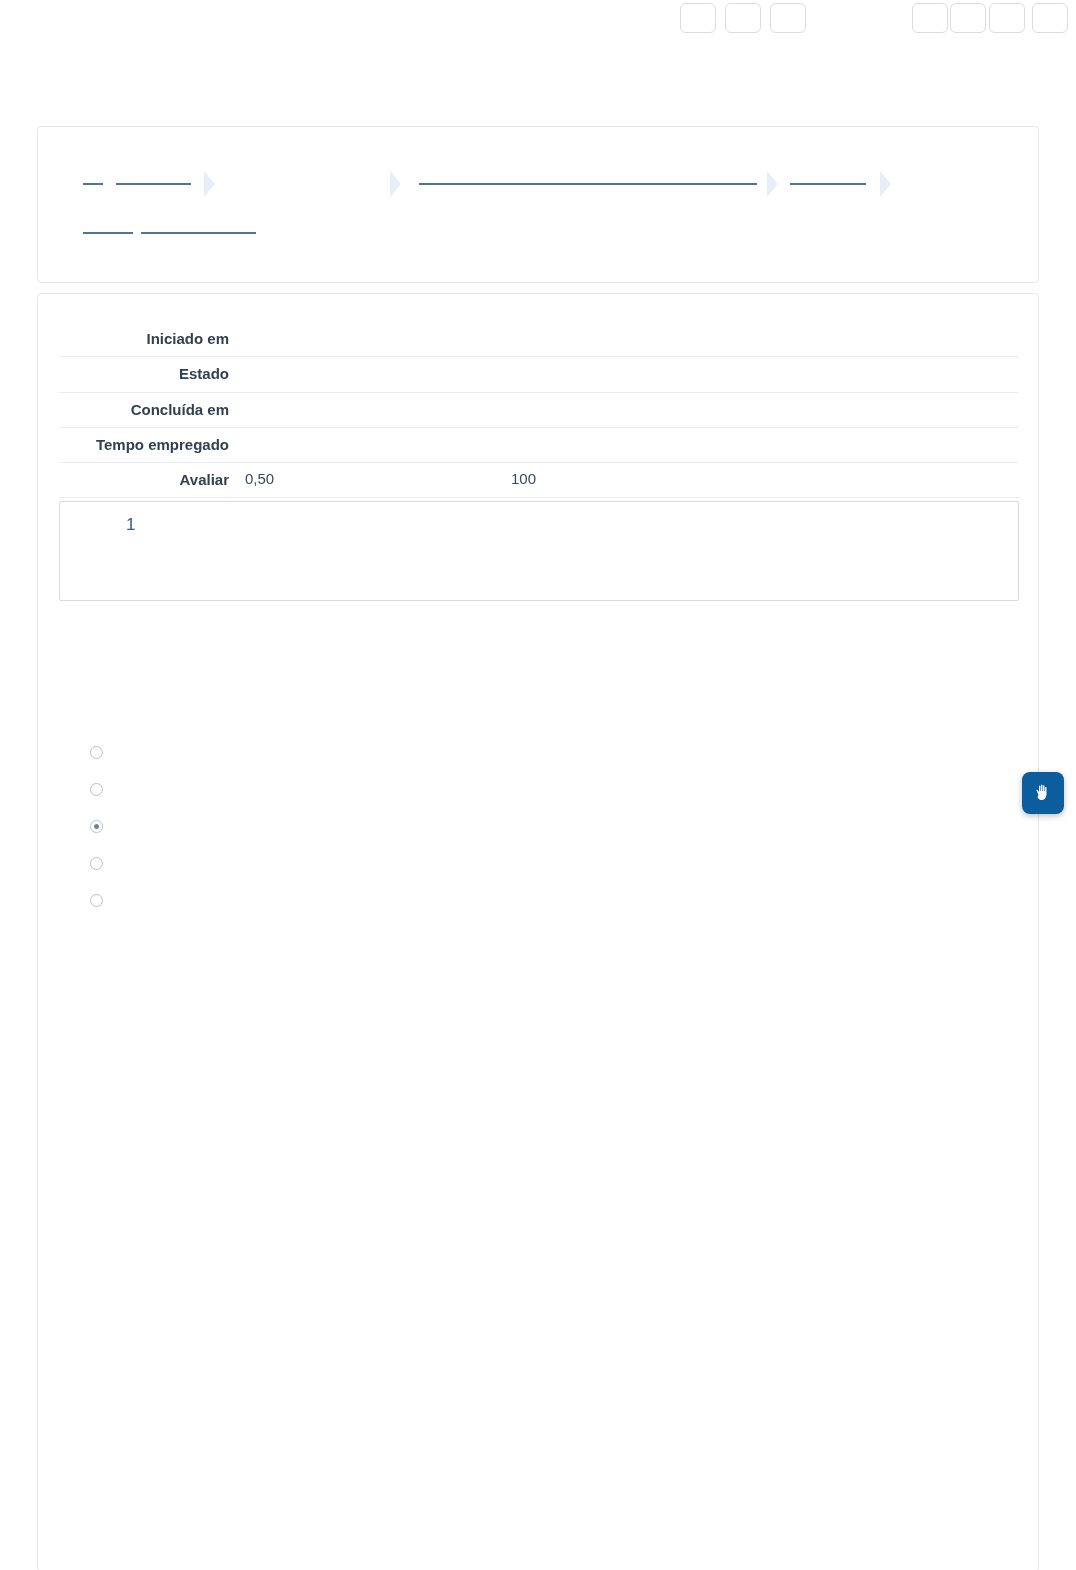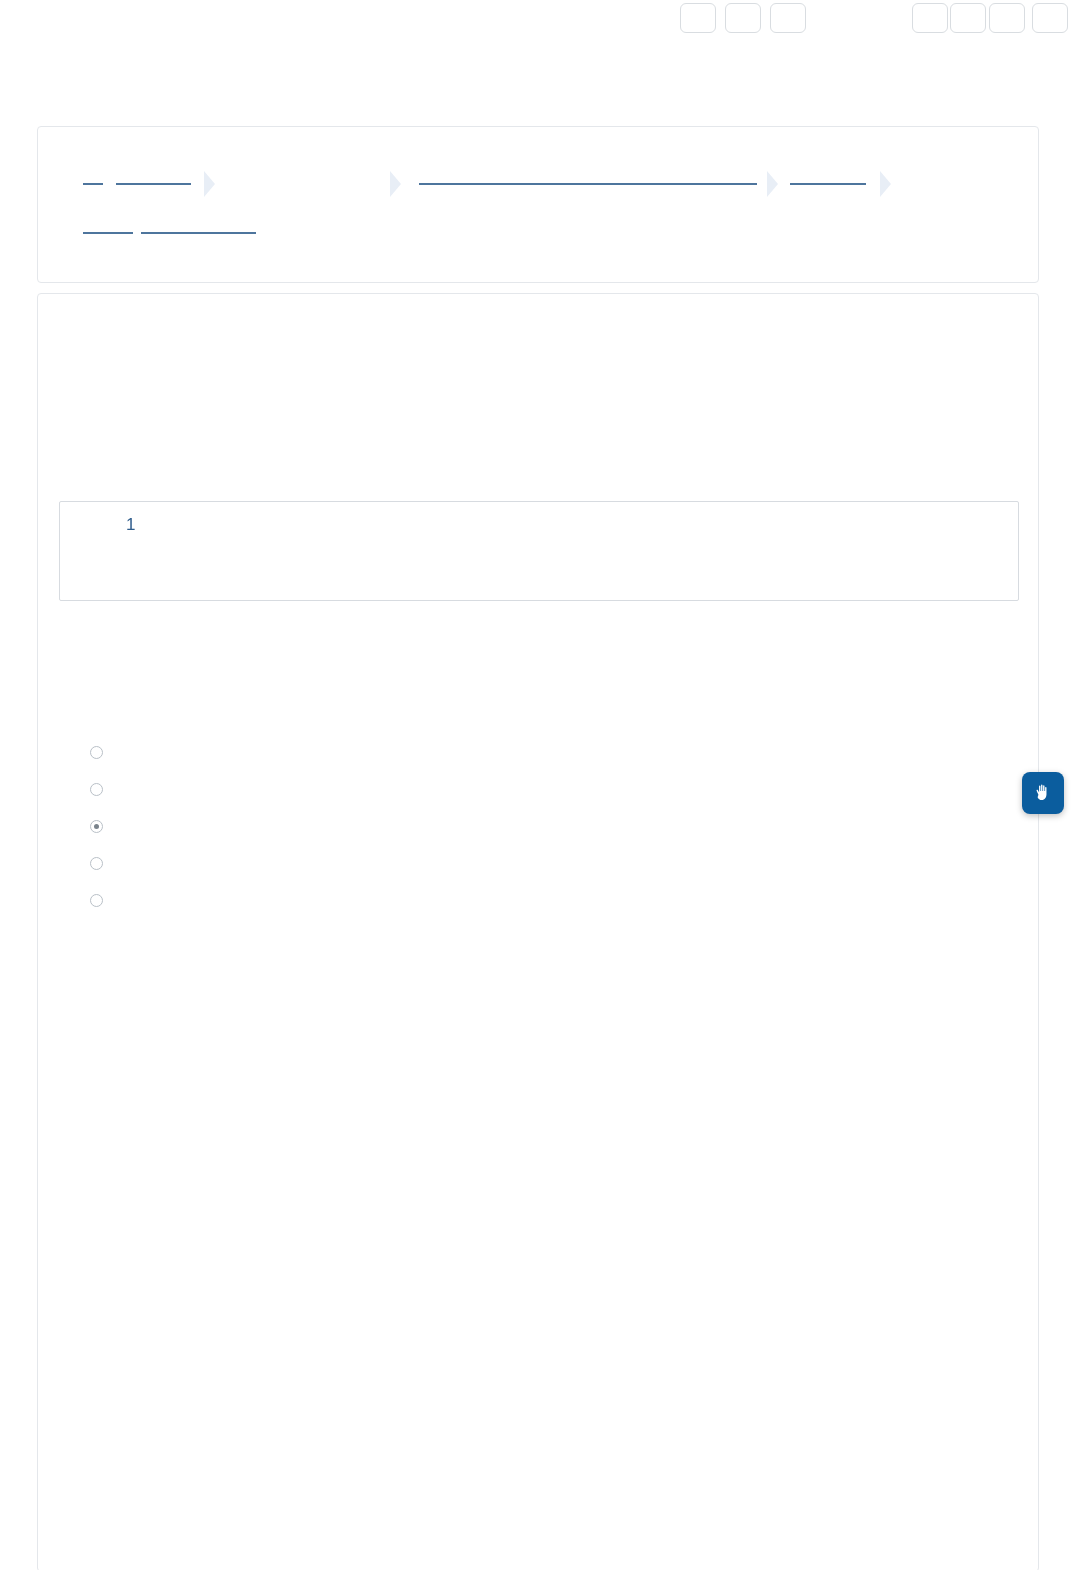--- a/index.html
+++ b/index.html
@@ -208,20 +208,45 @@
     <div class="crumb-line" style="left:381px; top:56px; width:338px;"></div>
     <div class="crumb-arrow" style="left:729px; top:44px;"></div>
     <div class="crumb-line" style="left:752px; top:56px; width:76px;"></div>
     <div class="crumb-arrow" style="left:842px; top:44px;"></div>
     <div class="crumb-line" style="left:45px;  top:105px; width:50px;"></div>
     <div class="crumb-line" style="left:103px; top:105px; width:115px;"></div>
   </div>
 
   <div class="info-card">
 
+    <table class="info-table">
+      <tbody>
+          <tr>
+        <td class="label">Iniciado em</td>
+        <td class="value"></td>
+      </tr>
+      <tr>
+        <td class="label">Estado</td>
+        <td class="value"></td>
+      </tr>
+      <tr>
+        <td class="label">Concluída em</td>
+        <td class="value"></td>
+      </tr>
+      <tr>
+        <td class="label">Tempo empregado</td>
+        <td class="value"></td>
+      </tr>
+      <tr>
+        <td class="label">Avaliar</td>
+        <td class="value2">0,50</td>
+        <td class="value">100</td>
+      </tr>
+    </tbody>
+      </table>
 
     <div class="question-box">
       <div class="q-number">1</div>
       <div class="q-text"></div>
     </div>
 
     <div class="options">
       <div class="option-row">
         <span class="radio"></span>
         <span class="option-label"></span>

